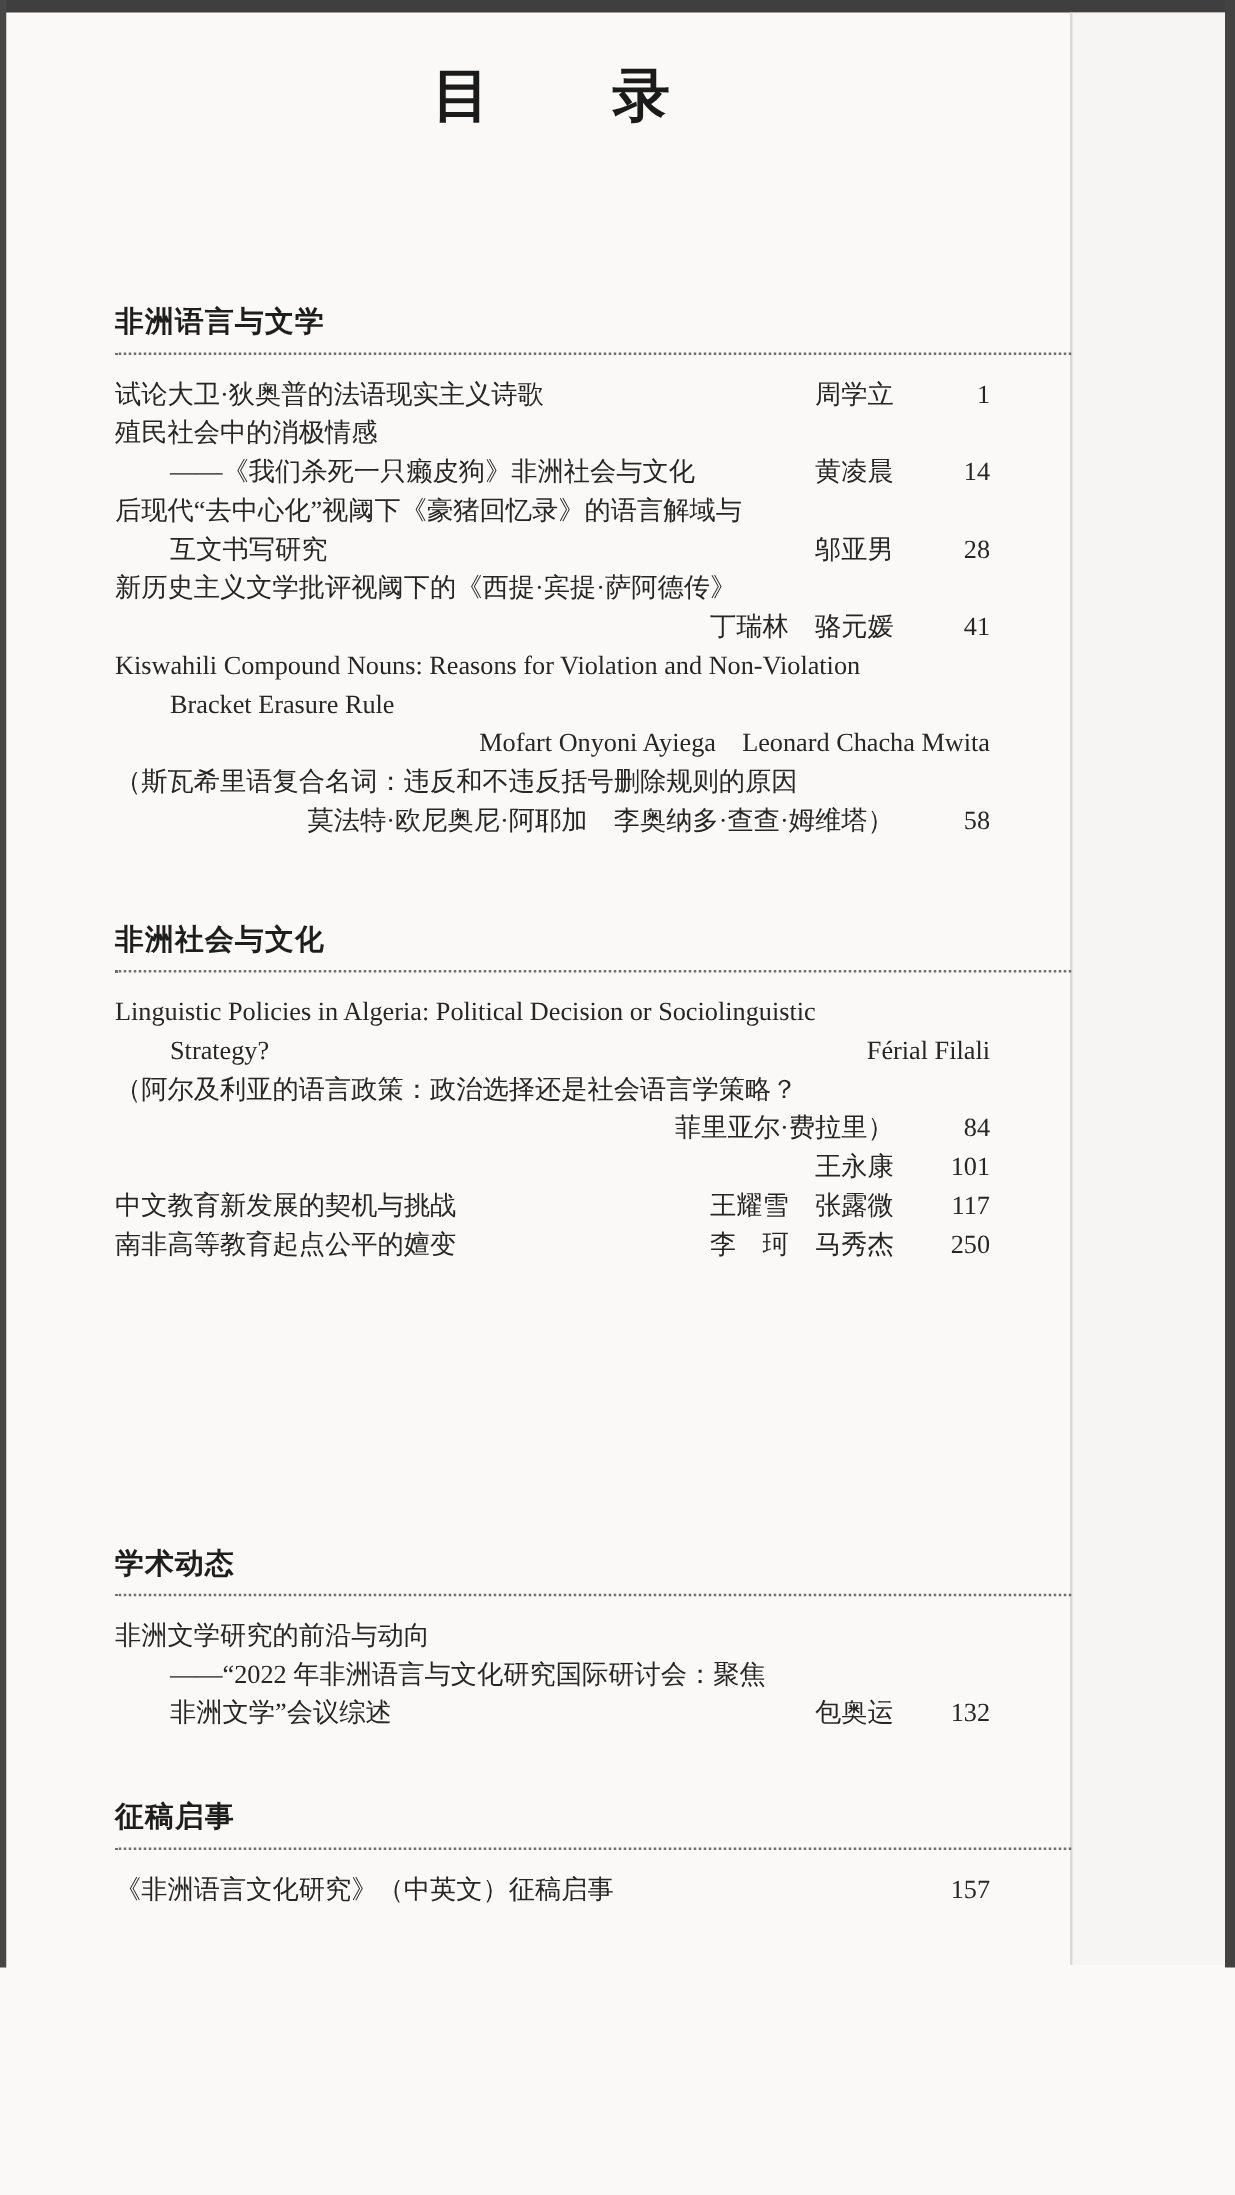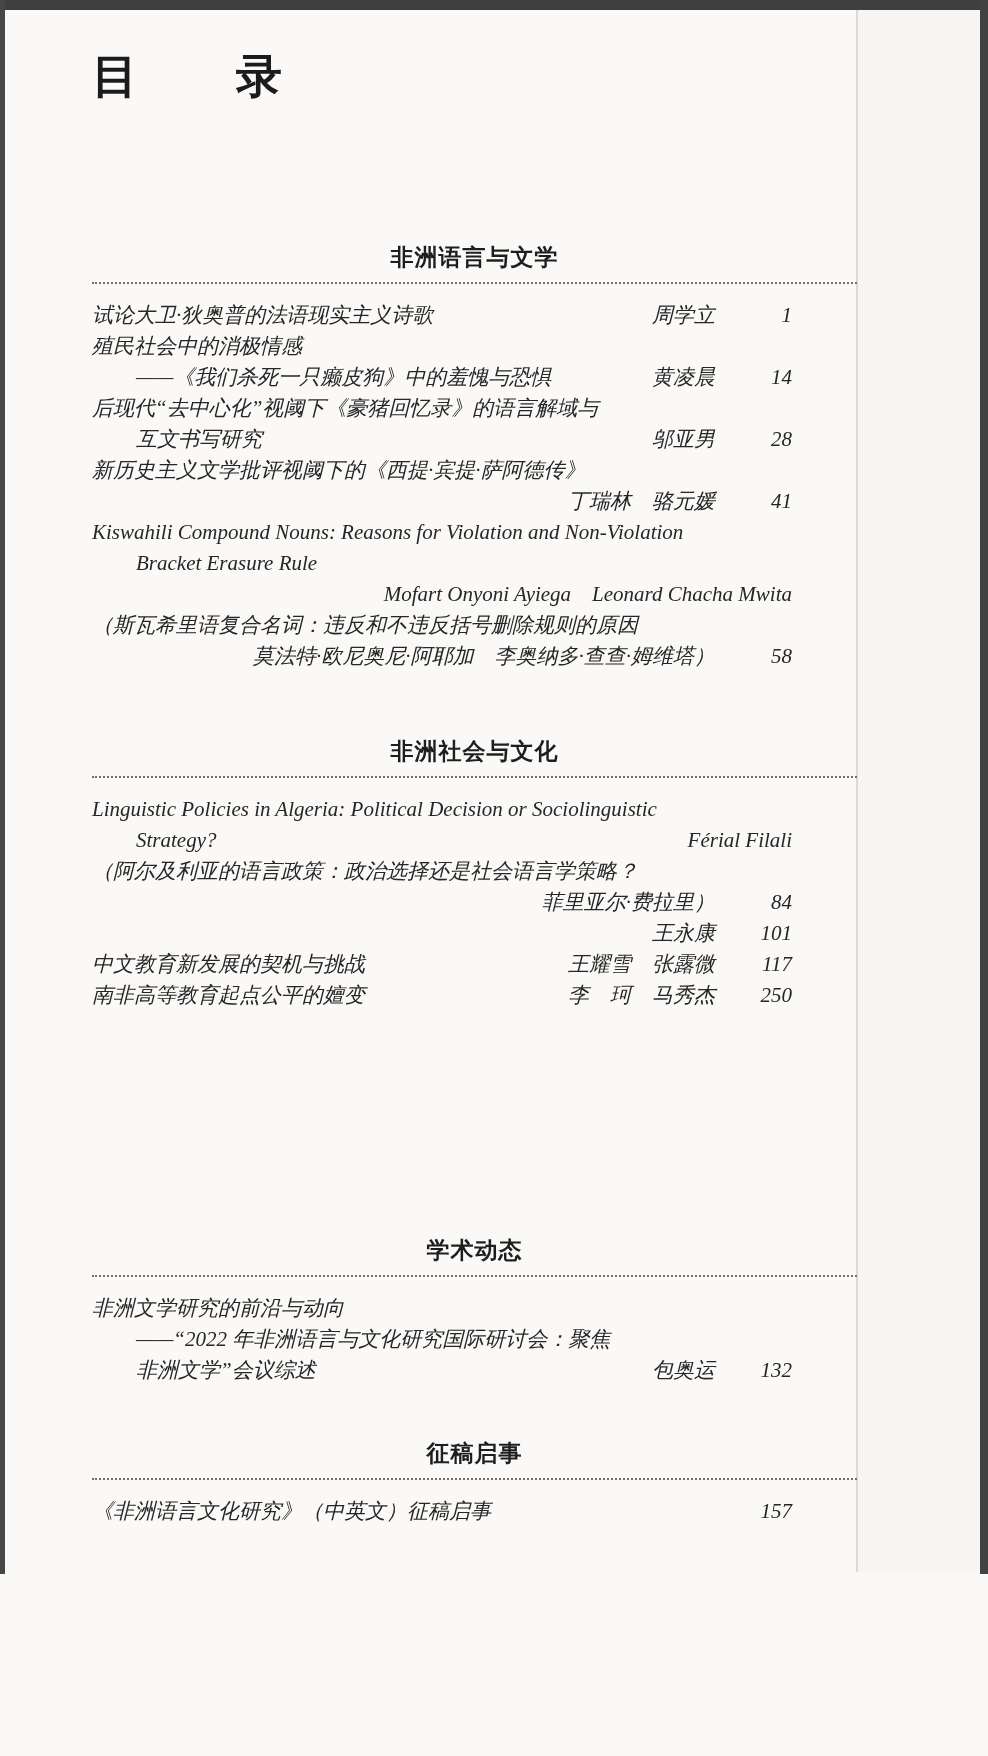--- a/index.html
+++ b/index.html
@@ -14,38 +14,38 @@
   
   .edge-top{position:absolute;top:0;left:0;width:988px;height:10px;background:#3f3f3f;}
   .edge-left{position:absolute;top:0;left:0;width:5px;height:1574px;background:#474747;}
   .edge-right{position:absolute;top:0;right:0;width:8px;height:1574px;background:#424242;}
   .scan-line{position:absolute;top:10px;left:856px;width:2px;height:1562px;background:#dbd9d5;}
   .scan-shadow{position:absolute;top:10px;left:858px;width:122px;height:1562px;background:#f4f3f1;opacity:.55;}
 
   .content{position:absolute;left:92px;top:0;width:765px;font-size:21px;}
 
   .title{
-    margin-top:46px;width:700px;
+    margin-top:46px;width:700px;text-align:center;
     font-family:"DejaVu Sans","Liberation Sans",sans-serif;
     font-weight:700;font-size:46px;letter-spacing:2px;color:#1b1b1b;
   }
 
   .section{margin-top:64px;}
   .section.s1{margin-top:134px;}
   .section.s3{margin-top:224px;}
   .section.s4{margin-top:52px;}
 
   .heading{
     font-family:"DejaVu Sans","Liberation Sans",sans-serif;
-    font-weight:700;font-size:23px;color:#1e1e1e;letter-spacing:1px;text-align:center;
+    font-weight:700;font-size:23px;color:#1e1e1e;letter-spacing:1px;
   }
   .rule{width:765px;height:0;border-bottom:2px dotted #6f6f6f;margin-top:9px;}
 
   .rows{margin-top:16px;}
-  .row{display:flex;align-items:center;width:700px;line-height:31px;font-style:italic;}
+  .row{display:flex;align-items:center;width:700px;line-height:31px;}
   .t{white-space:nowrap;}
   .ind1{padding-left:44px;}
   .author{margin-left:auto;text-align:right;padding-left:18px;white-space:pre;}
   .page{flex:none;width:77px;text-align:right;white-space:pre;}
 </style>
 </head>
 <body>
 
 <div class="edge-top"></div>
 <div class="edge-left"></div>
@@ -63,21 +63,21 @@
     <div class="rows">
       <div class="row">
         <span class="t">试论大卫·狄奥普的法语现实主义诗歌</span>
         <span class="author">周学立</span>
         <span class="page">1</span>
       </div>
       <div class="row">
         <span class="t">殖民社会中的消极情感</span>
       </div>
       <div class="row">
-        <span class="t ind1">——《我们杀死一只癞皮狗》中的羞愧与恐惧</span>
+        <span class="t ind1">——《我们杀死一只癞皮狗》非洲社会与文化</span>
         <span class="author">黄凌晨</span>
         <span class="page">14</span>
       </div>
       <div class="row">
         <span class="t">后现代“去中心化”视阈下《豪猪回忆录》的语言解域与</span>
       </div>
       <div class="row">
         <span class="t ind1">互文书写研究</span>
         <span class="author">邬亚男</span>
         <span class="page">28</span>

